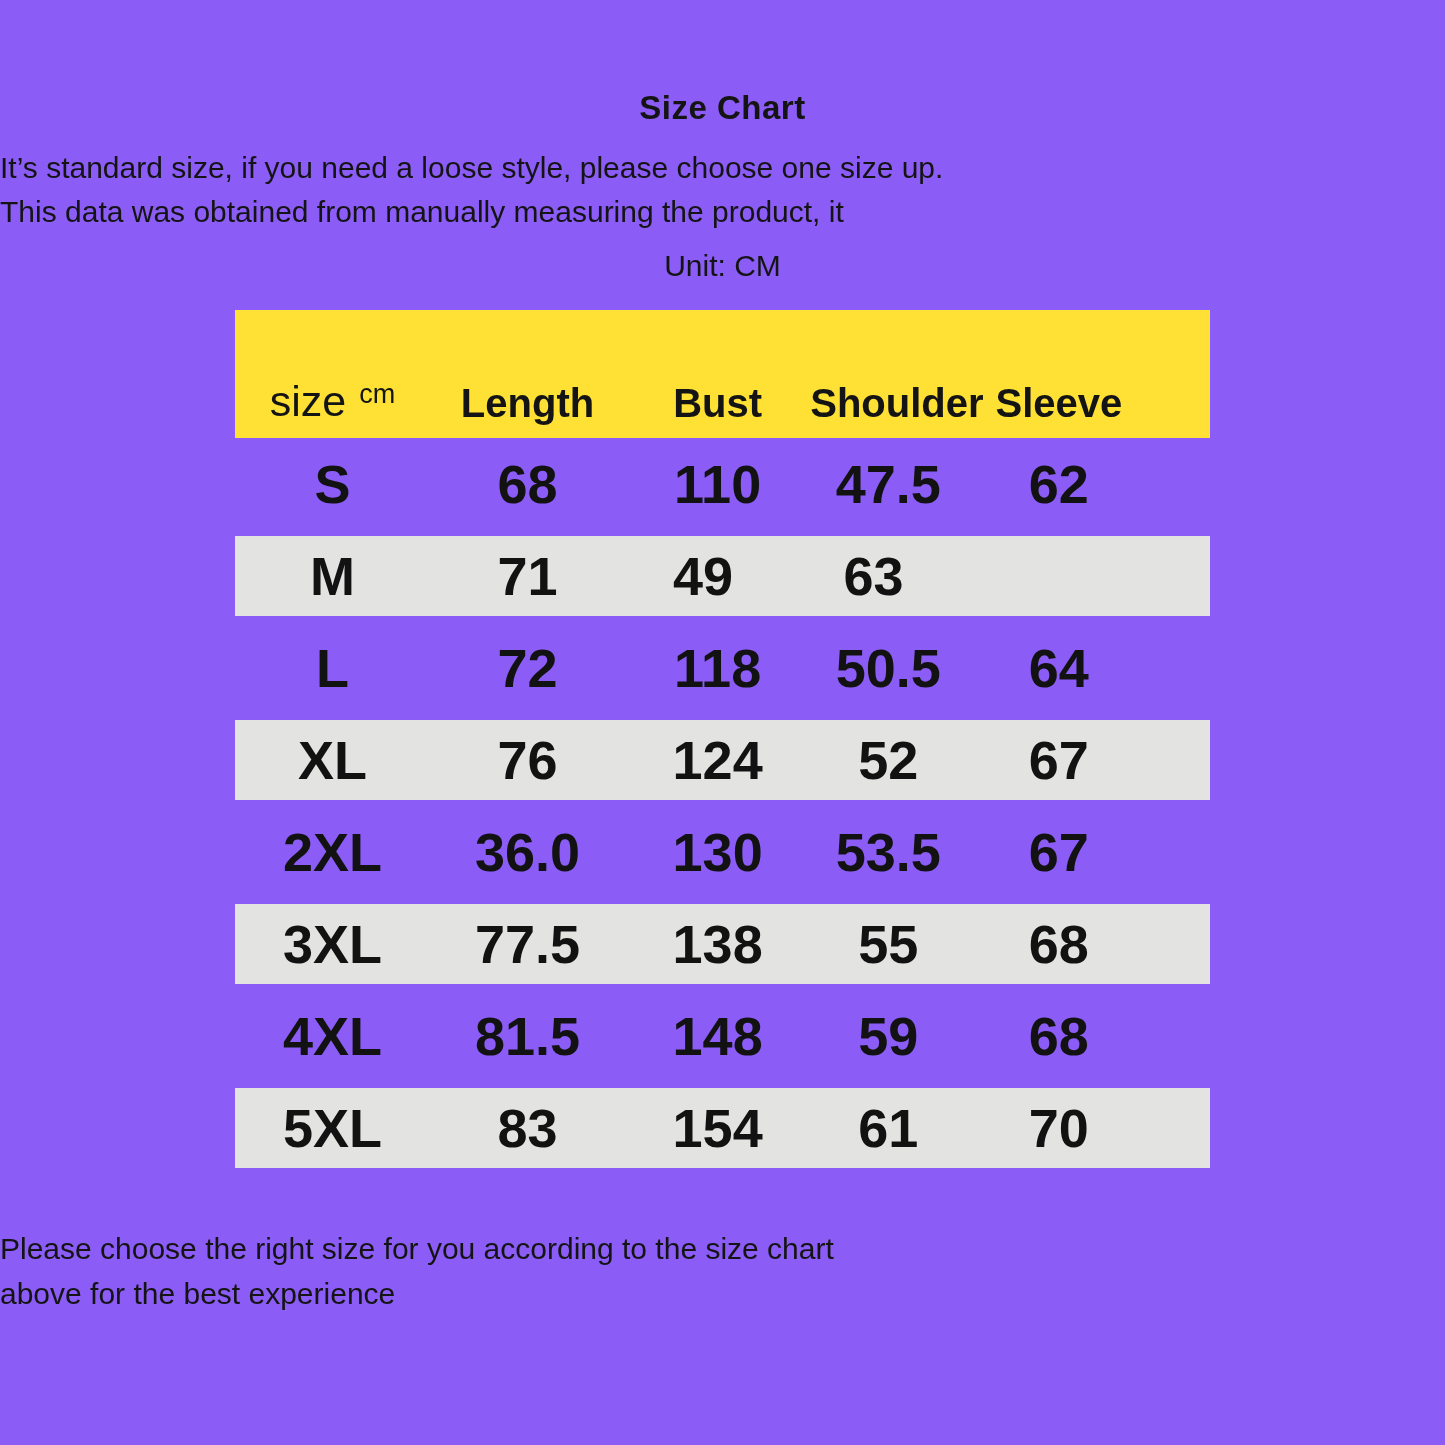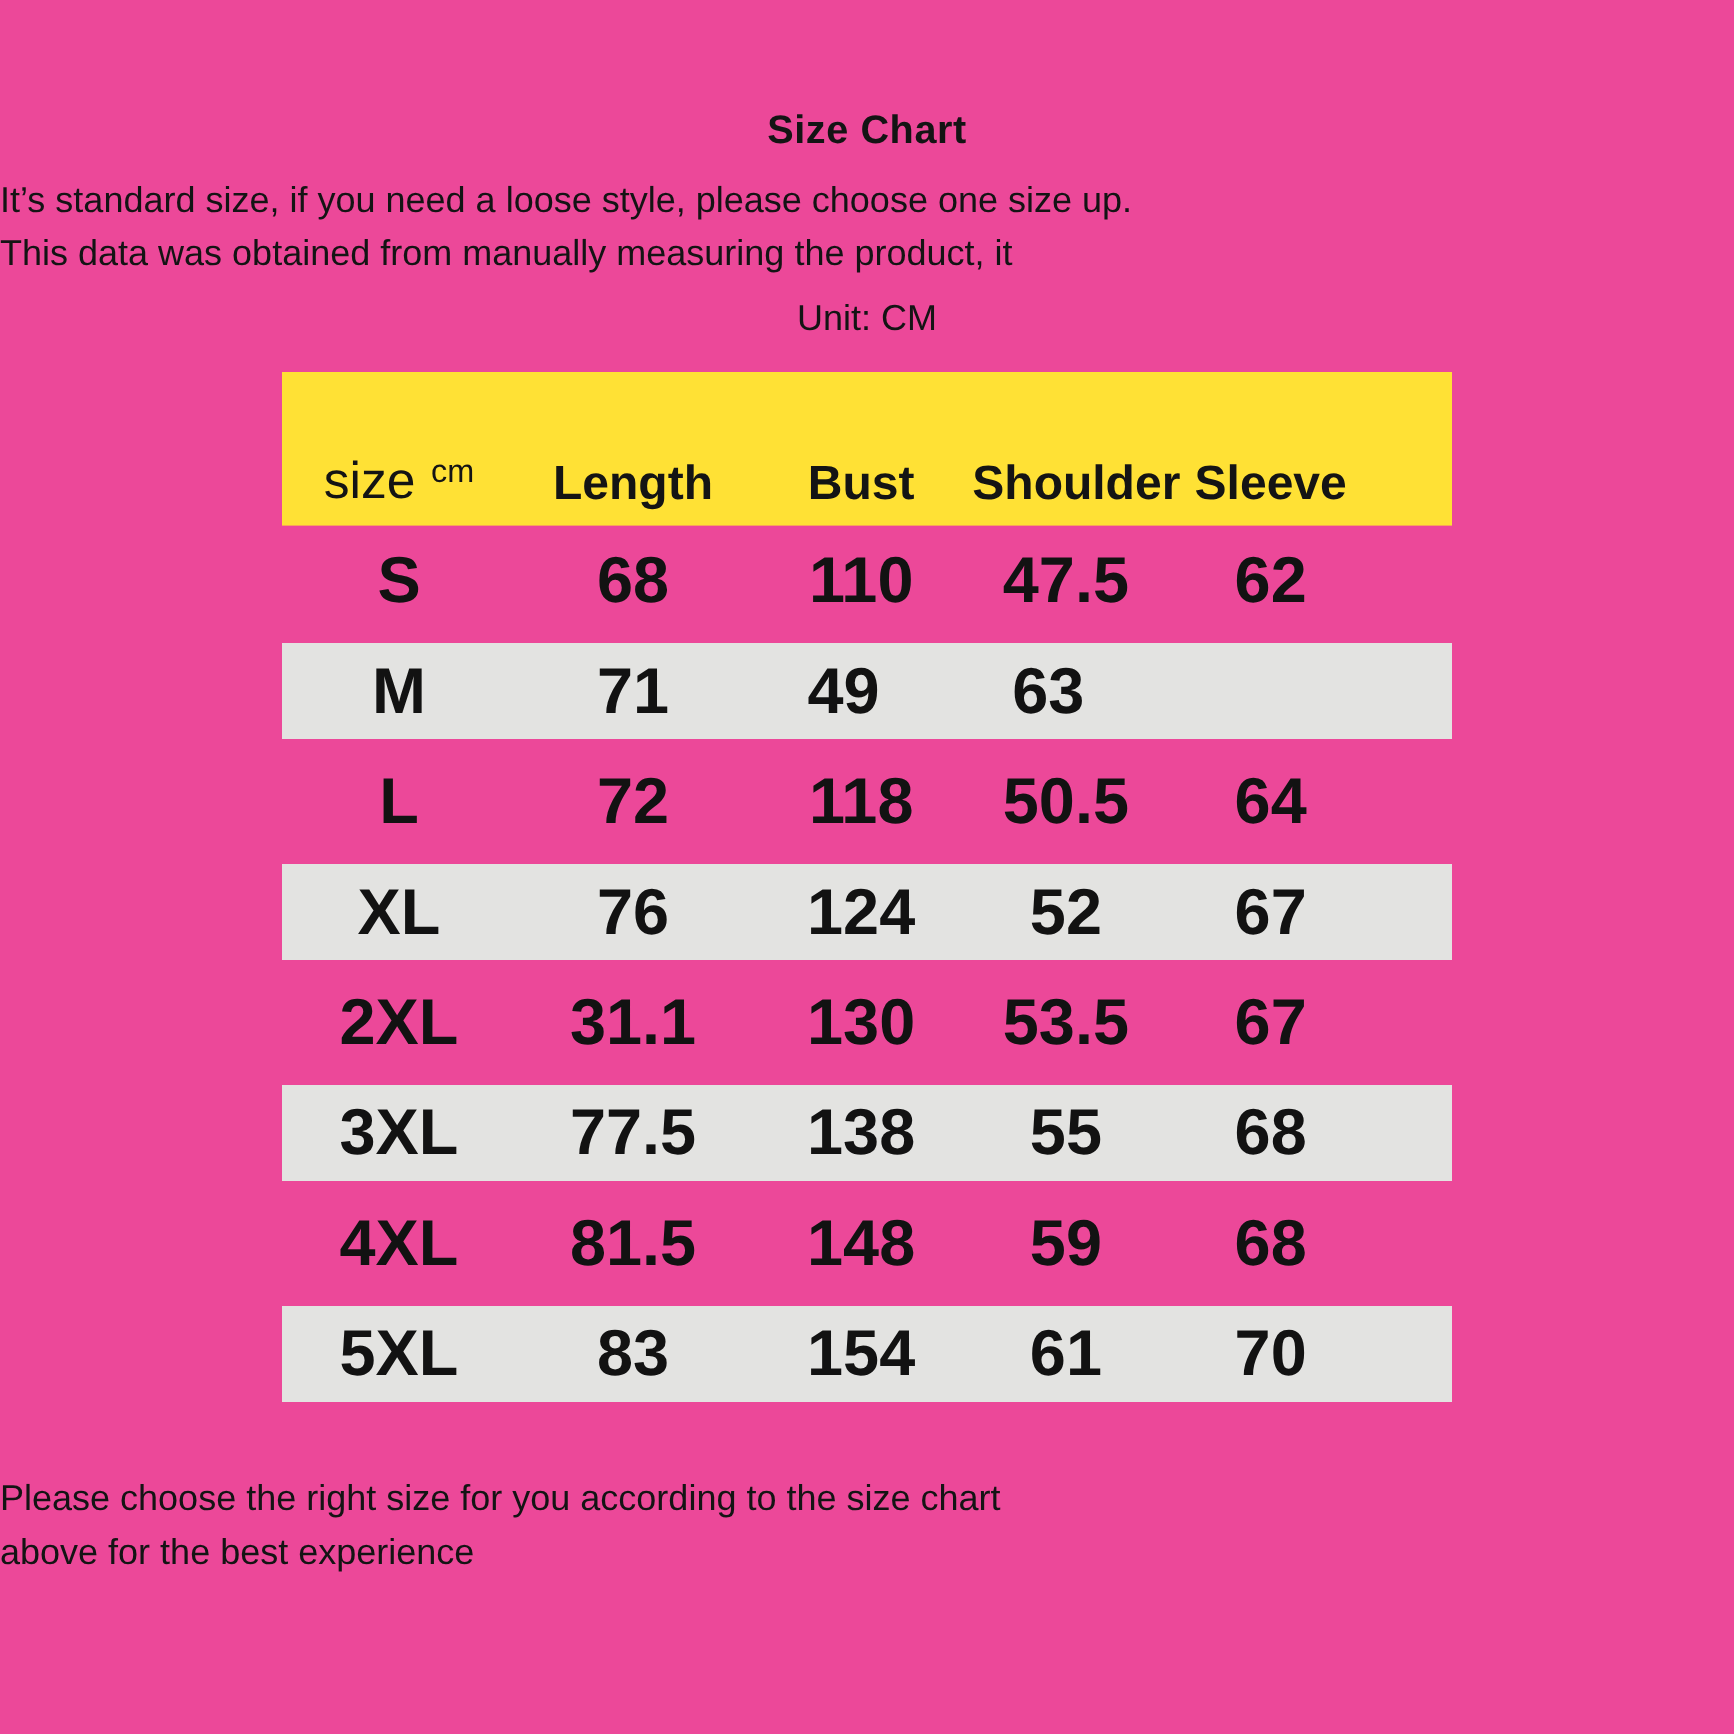--- a/index.html
+++ b/index.html
@@ -5,21 +5,21 @@
   html, body {
     margin: 0;
     padding: 0;
     background: #ffffff;
   }
   .canvas {
     position: relative;
     width: 1445px;
     height: 1445px;
     margin: 0 auto;
-    background: #ec4899;
+    background: #8b5cf6;
     box-sizing: border-box;
     padding-top: 88px;
     font-family: "Liberation Sans", "DejaVu Sans", sans-serif;
     color: #141414;
     overflow: hidden;
   }
   .title {
     margin: 0;
     text-align: center;
     font-size: 33px;
@@ -149,21 +149,21 @@
         </div>
         <div class="trow alt">
           <div class="cell c1">XL</div>
           <div class="cell c2">76</div>
           <div class="cell c3">124</div>
           <div class="cell c4">52</div>
           <div class="cell c5">67</div>
         </div>
         <div class="trow">
           <div class="cell c1">2XL</div>
-          <div class="cell c2">31.1</div>
+          <div class="cell c2">36.0</div>
           <div class="cell c3">130</div>
           <div class="cell c4">53.5</div>
           <div class="cell c5">67</div>
         </div>
         <div class="trow alt">
           <div class="cell c1">3XL</div>
           <div class="cell c2">77.5</div>
           <div class="cell c3">138</div>
           <div class="cell c4">55</div>
           <div class="cell c5">68</div>

